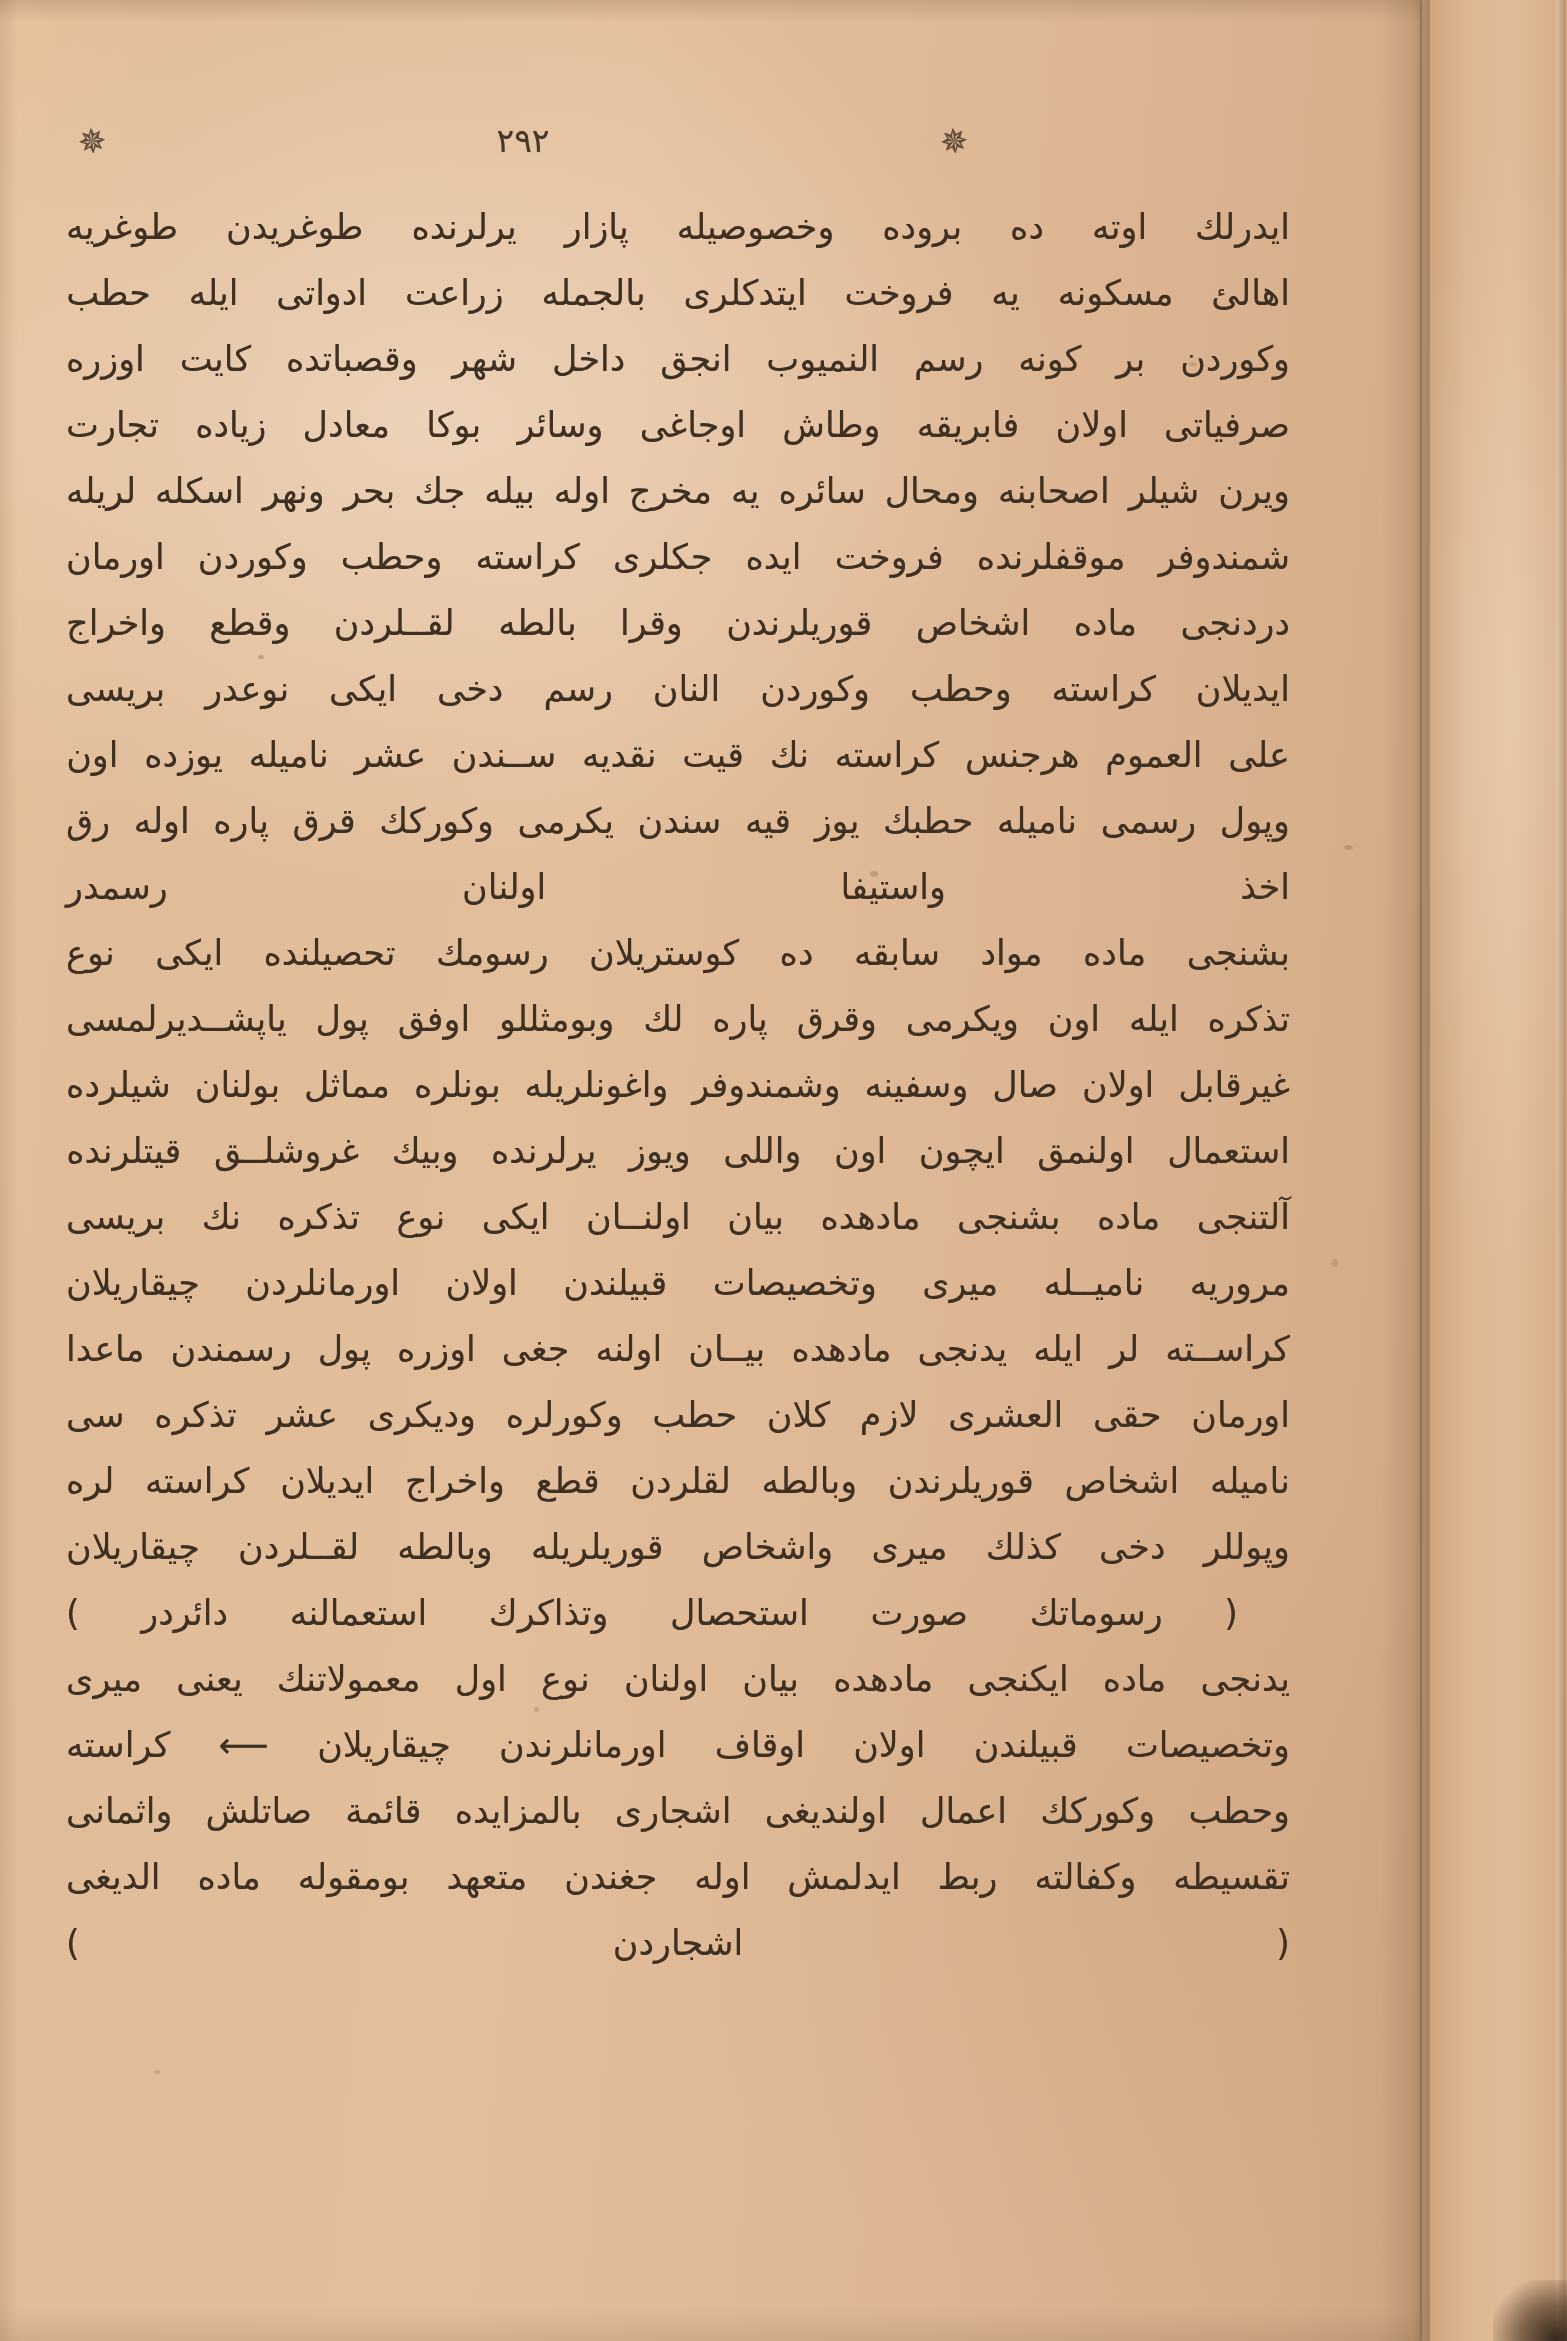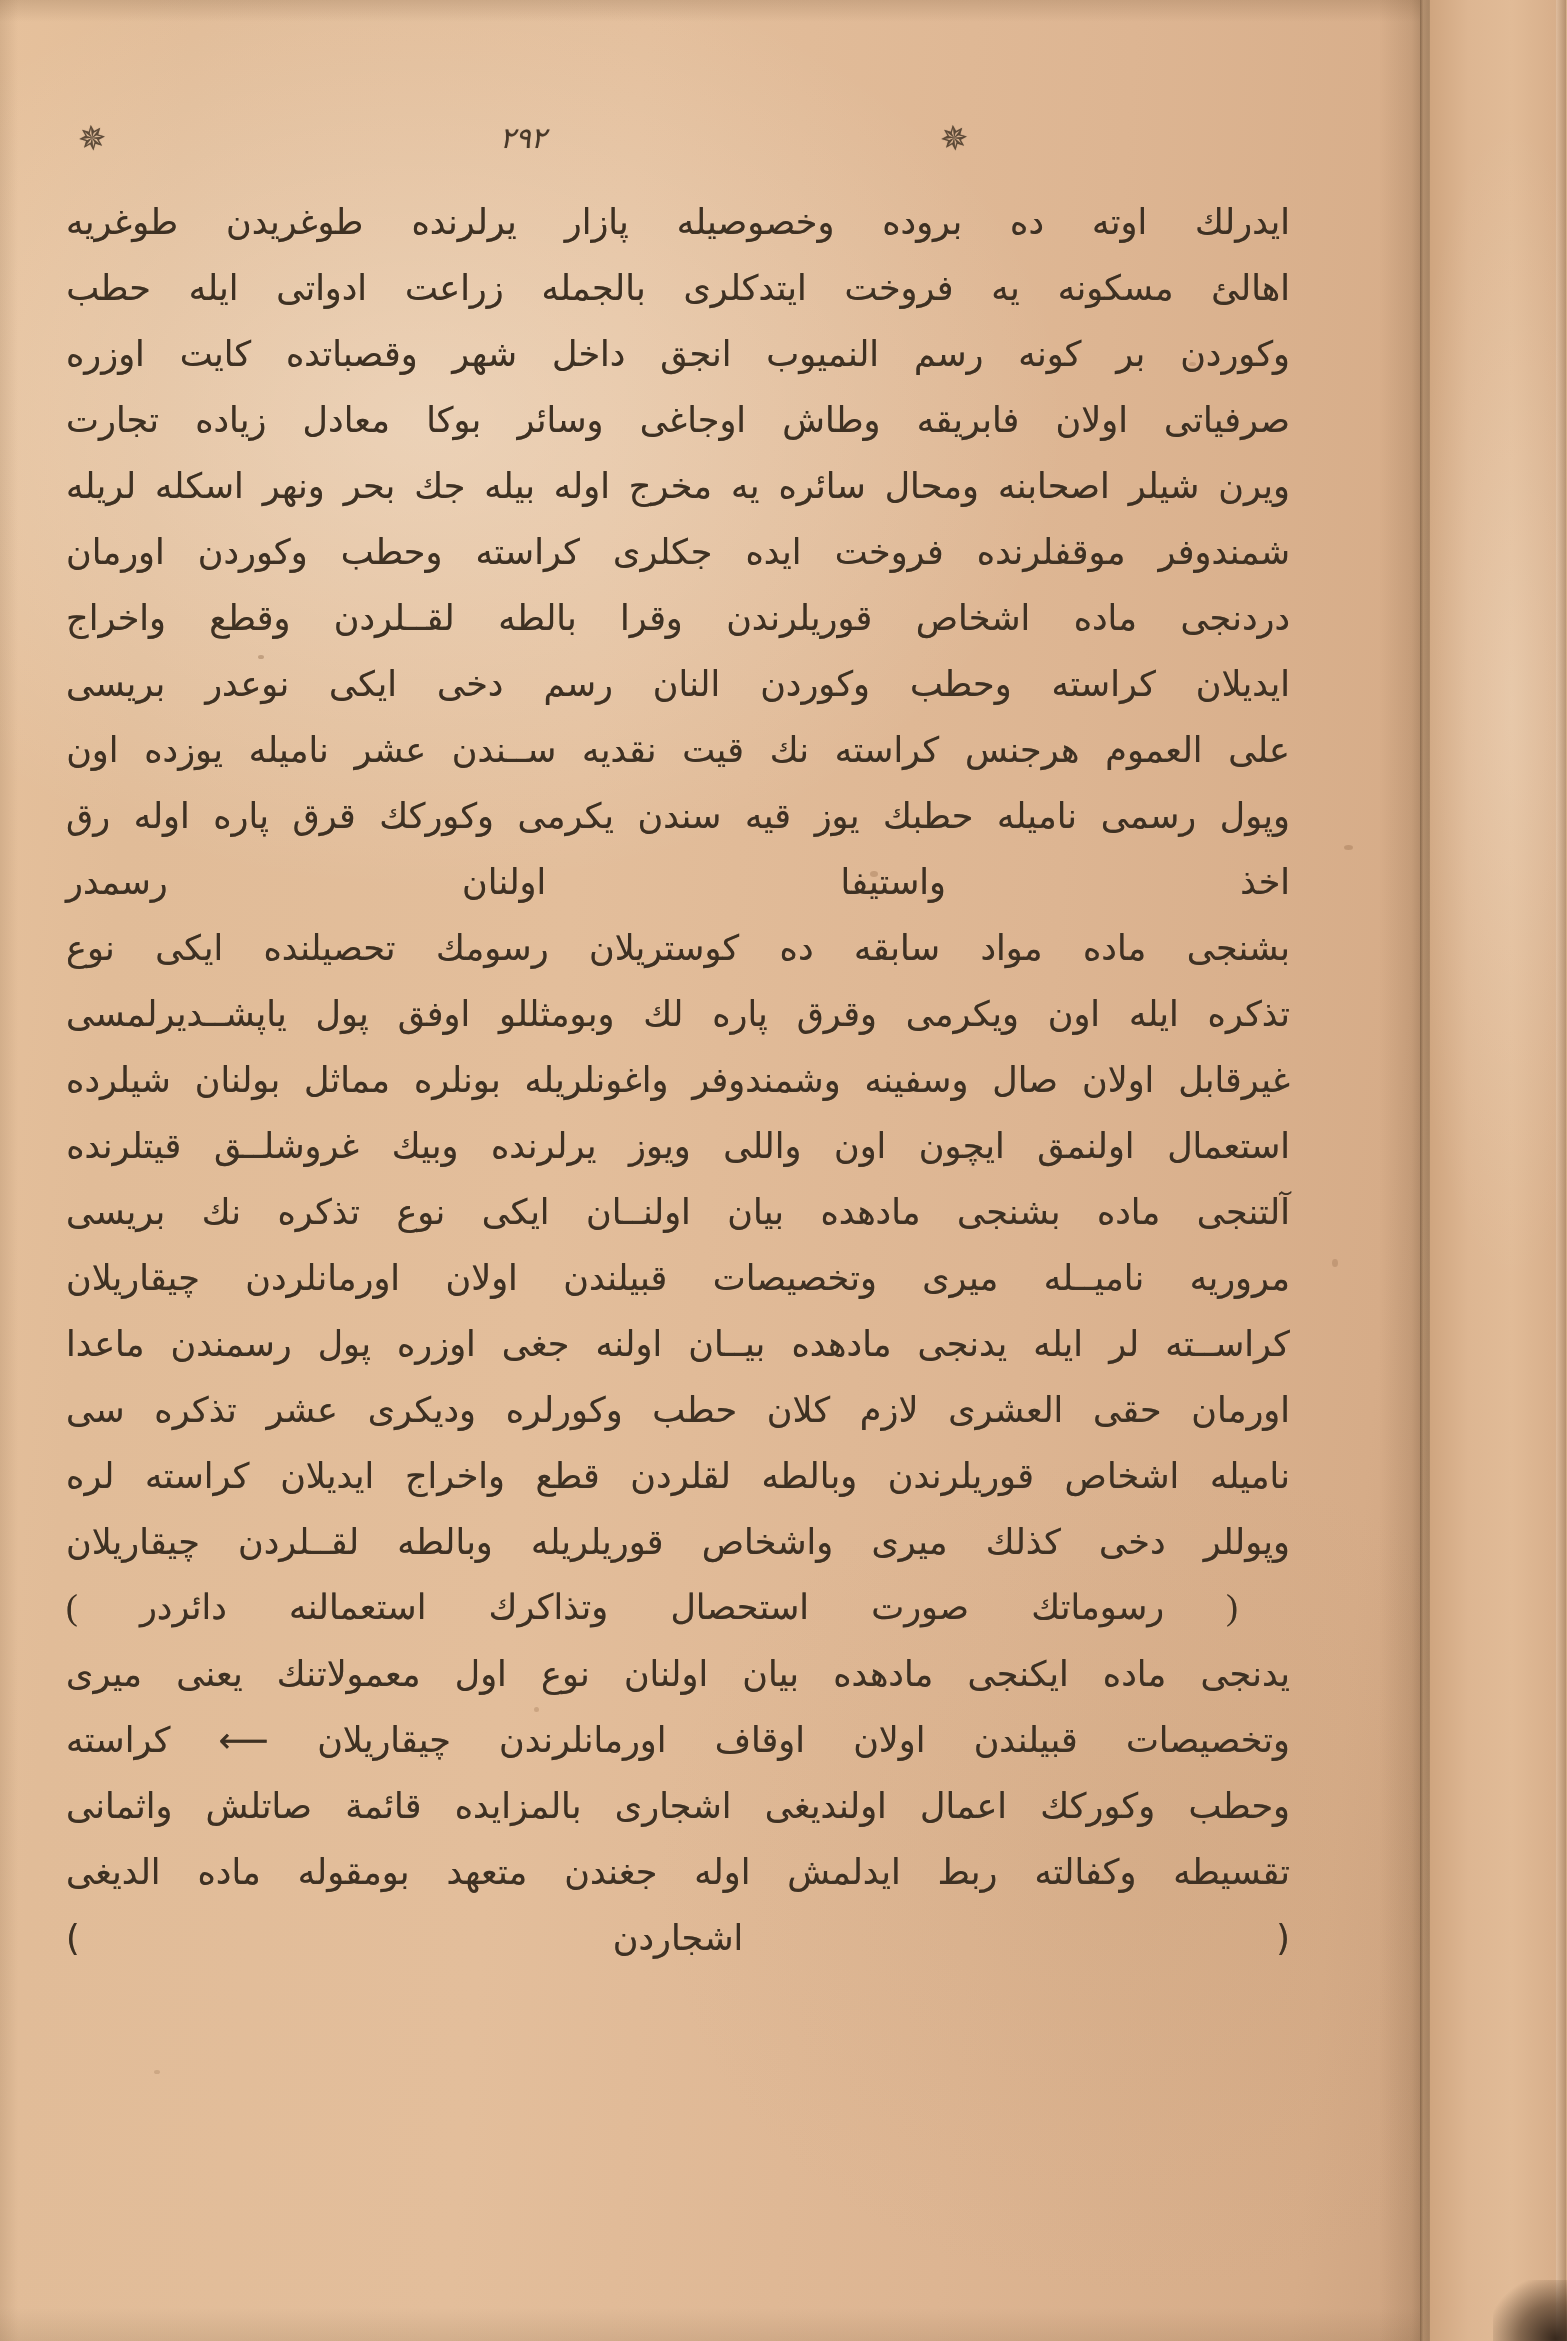--- a/index.html
+++ b/index.html
@@ -135,25 +135,24 @@
   }
   #page-header .ornament {
     font-size: 34px;
     line-height: 1;
     margin: 0 12px;
     opacity: 0.88;
     transform: rotate(-6deg);
     text-shadow: 0 0 0.9px rgba(60,44,28,0.55);
   }
   #page-header .folio {
-    font-size: 29px;
+    font-size: 33px;
     letter-spacing: 2.6px;
     color: #4a3826;
     text-shadow: 0 0 0.9px rgba(60,44,28,0.4);
-    font-style: italic;
   }
 
   
   .doc-line {
     direction: rtl;
     color: #3f3122;
     font-size: 35px;
     line-height: 66px;
     height: 66px;
     white-space: nowrap;
@@ -172,21 +171,20 @@
   .doc-line.justify > .w { display: inline-block; }
 
   
   .doc-line.center { text-align: center; }
   .doc-line.indent-right { text-align: left; }
 
   
   .doc-line.subtitle {
     text-align: center;
     padding-right: 52px;
-    font-family: Liberation Serif, serif;
   }
 
   
   #text-block, #page-header { filter: saturate(0.92); }
 </style>
 </head>
 <body>
 
 <div id="scan-page">
 

